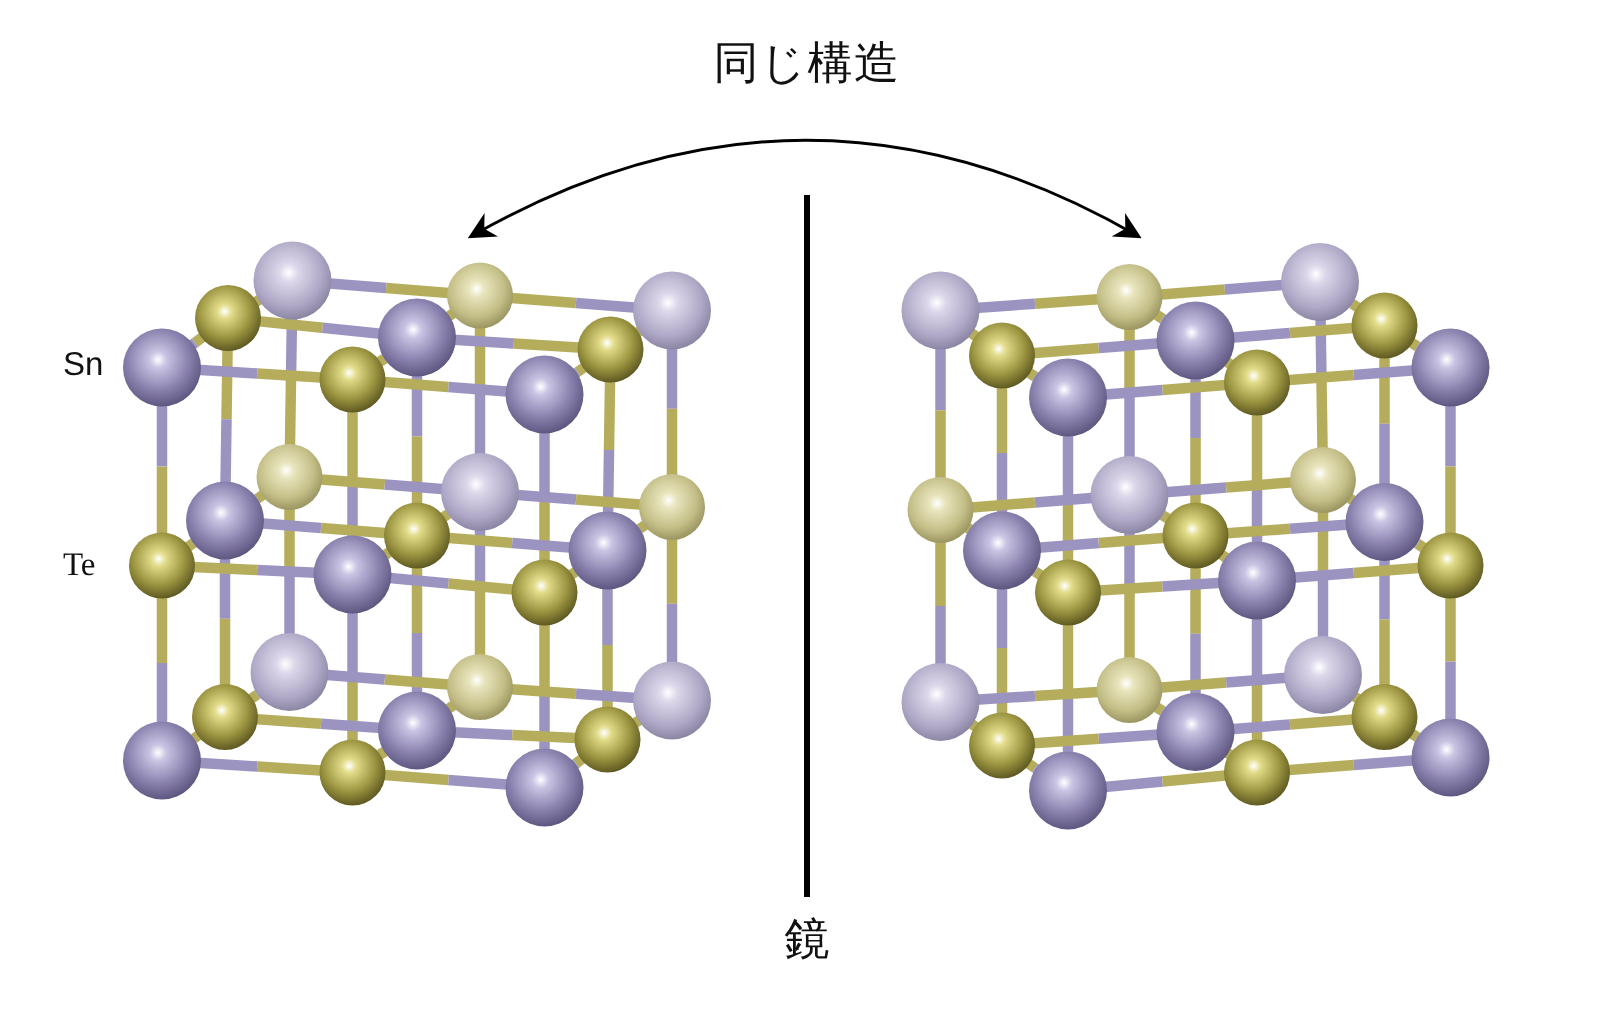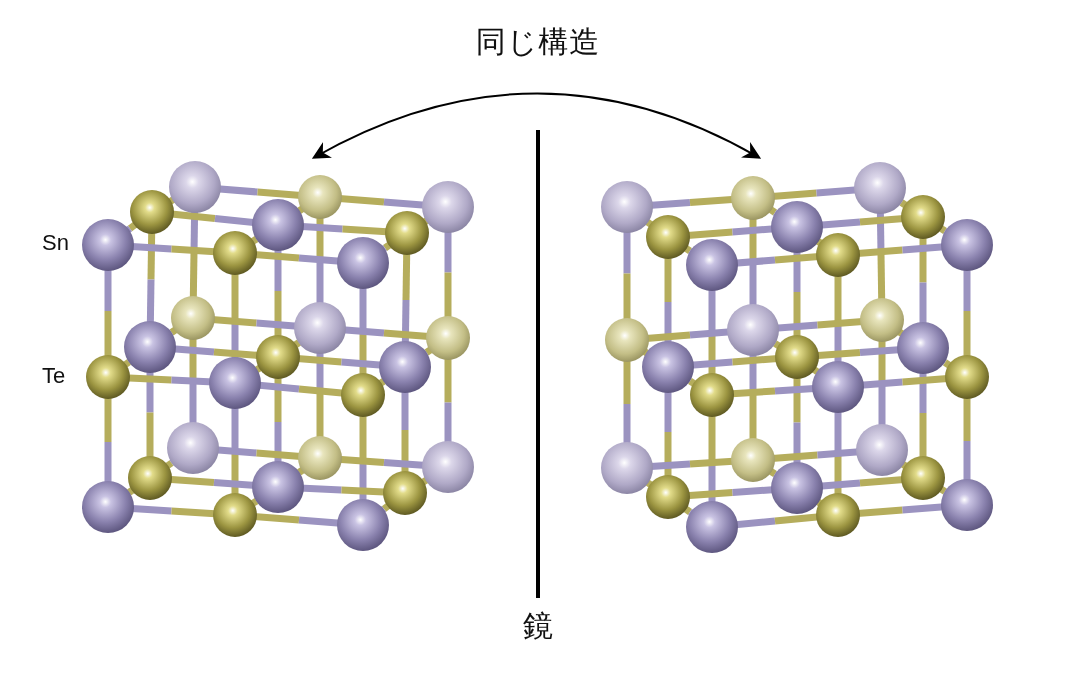--- a/index.html
+++ b/index.html
@@ -2,21 +2,21 @@
 <html><head>
 <meta charset="utf-8">
 <style>
   html,body{margin:0;padding:0;background:#ffffff;}
   body{width:1076px;height:674px;position:relative;overflow:hidden;font-family:"DejaVu Sans","Liberation Sans",sans-serif;}
   #stage{position:absolute;left:0;top:0;width:1076px;height:674px;}
   .label{position:absolute;color:#111;white-space:nowrap;}
   #title{left:0;width:1076px;top:22px;text-align:center;font-size:30px;letter-spacing:1px;}
   #mirror-label{left:0;width:1076px;top:606px;text-align:center;font-size:30px;}
   #sn-label{left:42px;top:230px;font-size:22px;font-family:"Liberation Sans",sans-serif;text-align:center;}
-  #te-label{left:42px;top:363px;font-size:22px;font-family:Liberation Sans, sans-serif;}
+  #te-label{left:42px;top:363px;font-size:22px;font-family:Liberation Serif, serif;}
 </style>
 </head>
 <body>
 
 <div id="stage">
   <svg id="svg" width="1076" height="674" viewBox="0 0 1076 674">
     <defs>
       <radialGradient id="g-sn-front" cx="45%" cy="40%" r="60%">
         <stop offset="0%" stop-color="#ffffff"></stop>
         <stop offset="18%" stop-color="#c9c3e3"></stop>

